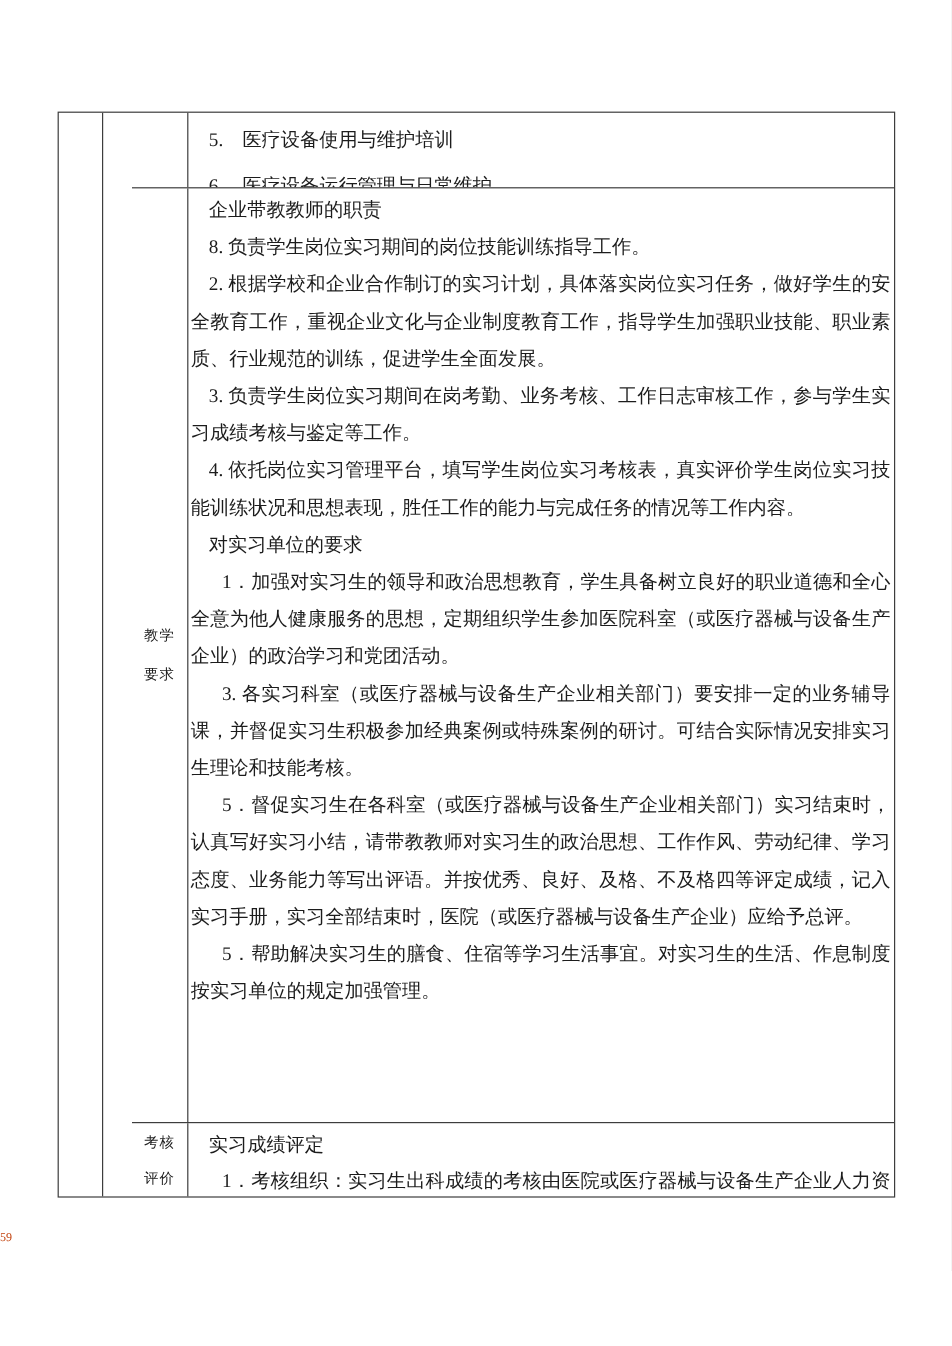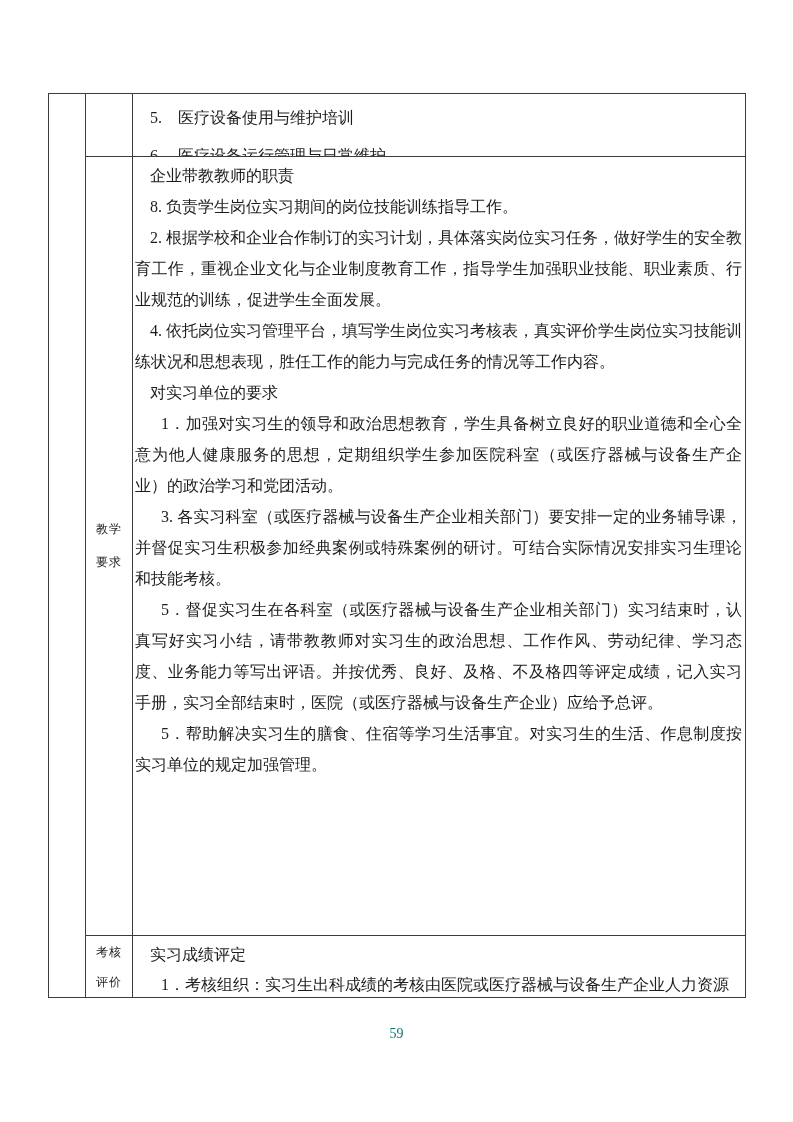--- a/index.html
+++ b/index.html
@@ -15,20 +15,21 @@
     overflow: hidden;
   }
   .doc-table {
     position: absolute;
     left: 48px;
     top: 93px;
     width: 698px;
     height: 905px;
     border: 1.4px solid #3d3d3d;
     display: flex;
+    gap: 24px;
   }
   .col-spacer {
     flex: 0 0 37px;
     border-right: 1.4px solid #3d3d3d;
   }
   .rows {
     flex: 1;
     display: flex;
     flex-direction: column;
     min-width: 0;
@@ -60,23 +61,23 @@
   }
   .row-top .content-cell { line-height: 38px; padding-top: 5px; }
   .row-assessment .content-cell { line-height: 30px; padding-top: 4px; }
   .i1 { text-indent: 15px; }
   .i2 { text-indent: 26px; }
   .page-number {
     position: absolute;
     left: 0;
     right: 0;
     top: 1026px;
-    text-align: center;
-    font-size: 14px;
-    color: #0f766e;
+    text-align: left;
+    font-size: 10px;
+    color: #c2410c;
   }
 </style>
 </head>
 <body>
 
 <div class="page">
   <div class="doc-table">
     <div class="col-spacer"></div>
     <div class="rows">
 
@@ -90,20 +91,21 @@
 
       <div class="row row-teaching">
         <div class="label-cell">
           <span>教学</span>
           <span>要求</span>
         </div>
         <div class="content-cell">
           <p class="i1">企业带教教师的职责</p>
           <p class="i1">8. 负责学生岗位实习期间的岗位技能训练指导工作。</p>
           <p class="i1">2. 根据学校和企业合作制订的实习计划，具体落实岗位实习任务，做好学生的安全教育工作，重视企业文化与企业制度教育工作，指导学生加强职业技能、职业素质、行业规范的训练，促进学生全面发展。</p>
+          <p class="i1">3. 负责学生岗位实习期间在岗考勤、业务考核、工作日志审核工作，参与学生实习成绩考核与鉴定等工作。</p>
           <p class="i1">4. 依托岗位实习管理平台，填写学生岗位实习考核表，真实评价学生岗位实习技能训练状况和思想表现，胜任工作的能力与完成任务的情况等工作内容。</p>
           <p class="i1">对实习单位的要求</p>
           <p class="i2">1．加强对实习生的领导和政治思想教育，学生具备树立良好的职业道德和全心全意为他人健康服务的思想，定期组织学生参加医院科室（或医疗器械与设备生产企业）的政治学习和党团活动。</p>
           <p class="i2">3. 各实习科室（或医疗器械与设备生产企业相关部门）要安排一定的业务辅导课，并督促实习生积极参加经典案例或特殊案例的研讨。可结合实际情况安排实习生理论和技能考核。</p>
           <p class="i2">5．督促实习生在各科室（或医疗器械与设备生产企业相关部门）实习结束时，认真写好实习小结，请带教教师对实习生的政治思想、工作作风、劳动纪律、学习态度、业务能力等写出评语。并按优秀、良好、及格、不及格四等评定成绩，记入实习手册，实习全部结束时，医院（或医疗器械与设备生产企业）应给予总评。</p>
           <p class="i2">5．帮助解决实习生的膳食、住宿等学习生活事宜。对实习生的生活、作息制度按实习单位的规定加强管理。</p>
         </div>
       </div>
 
       <div class="row row-assessment">

